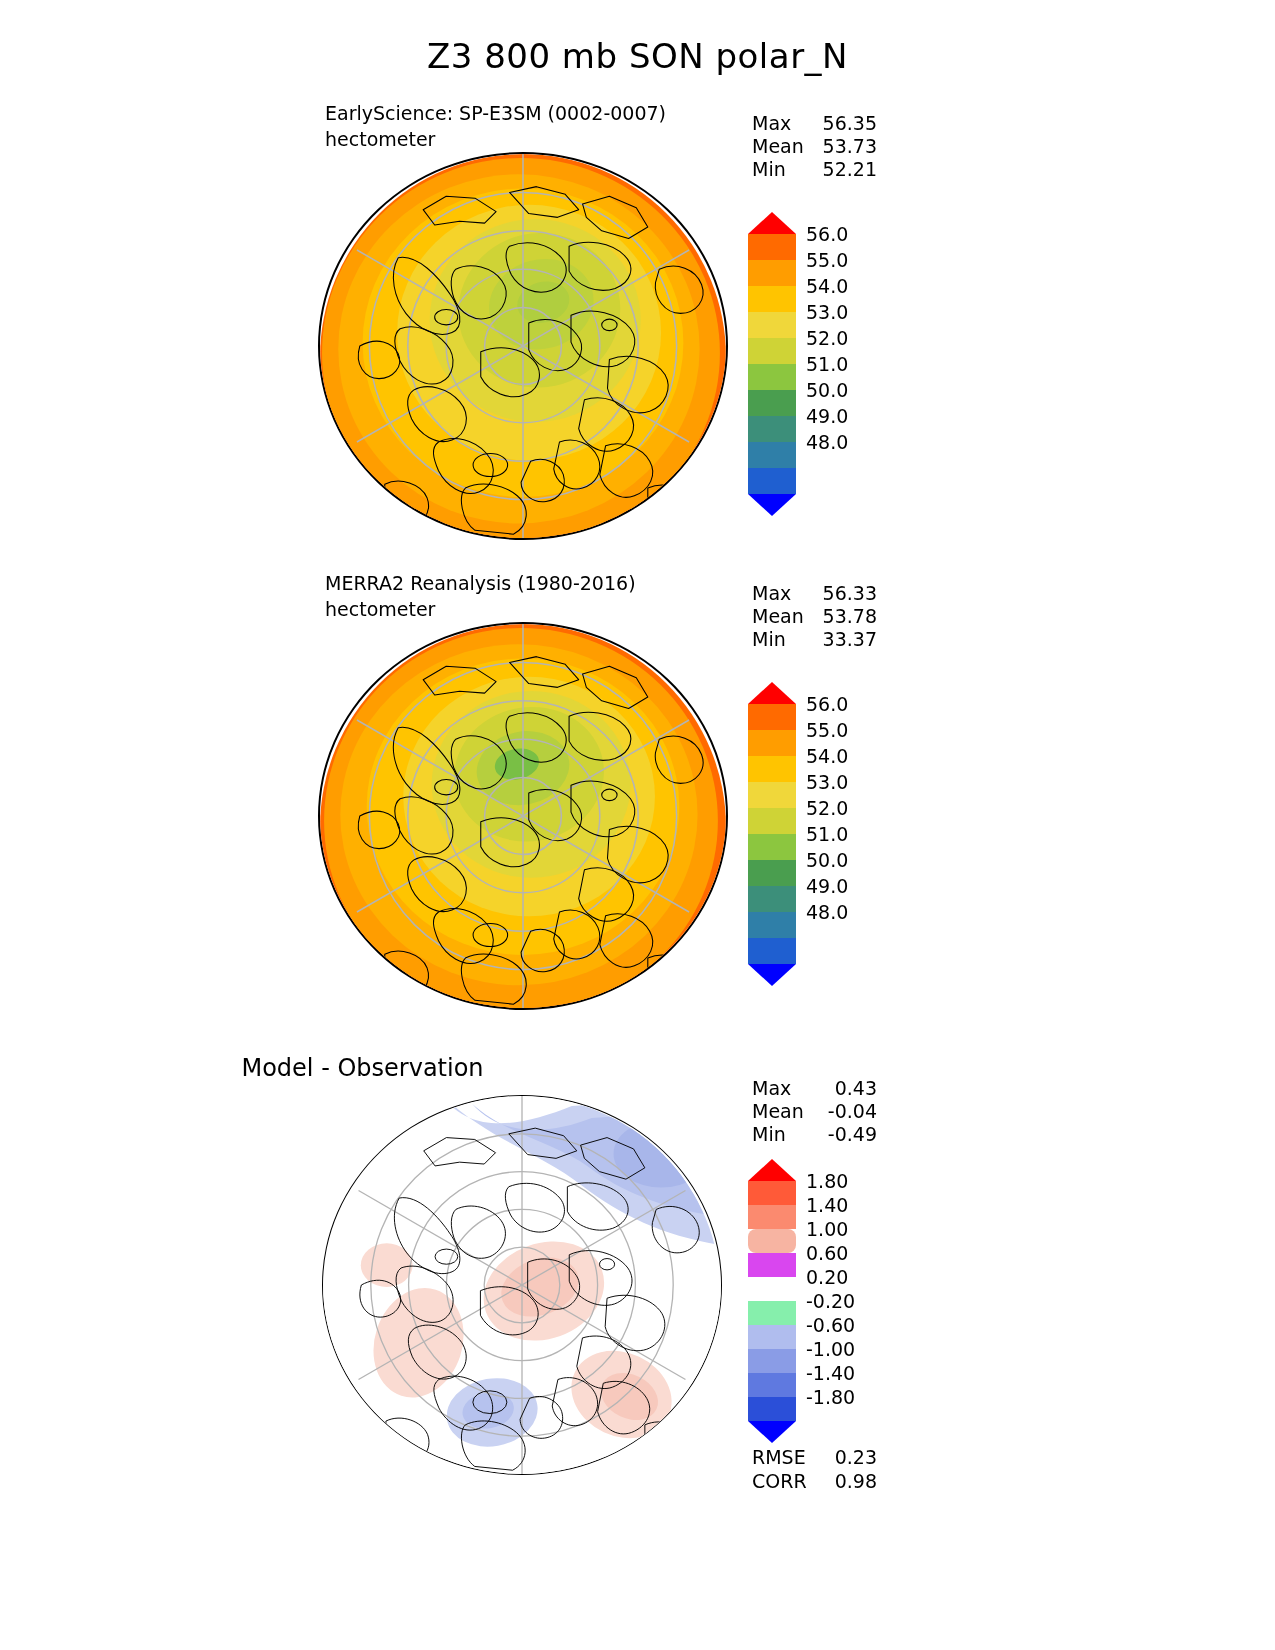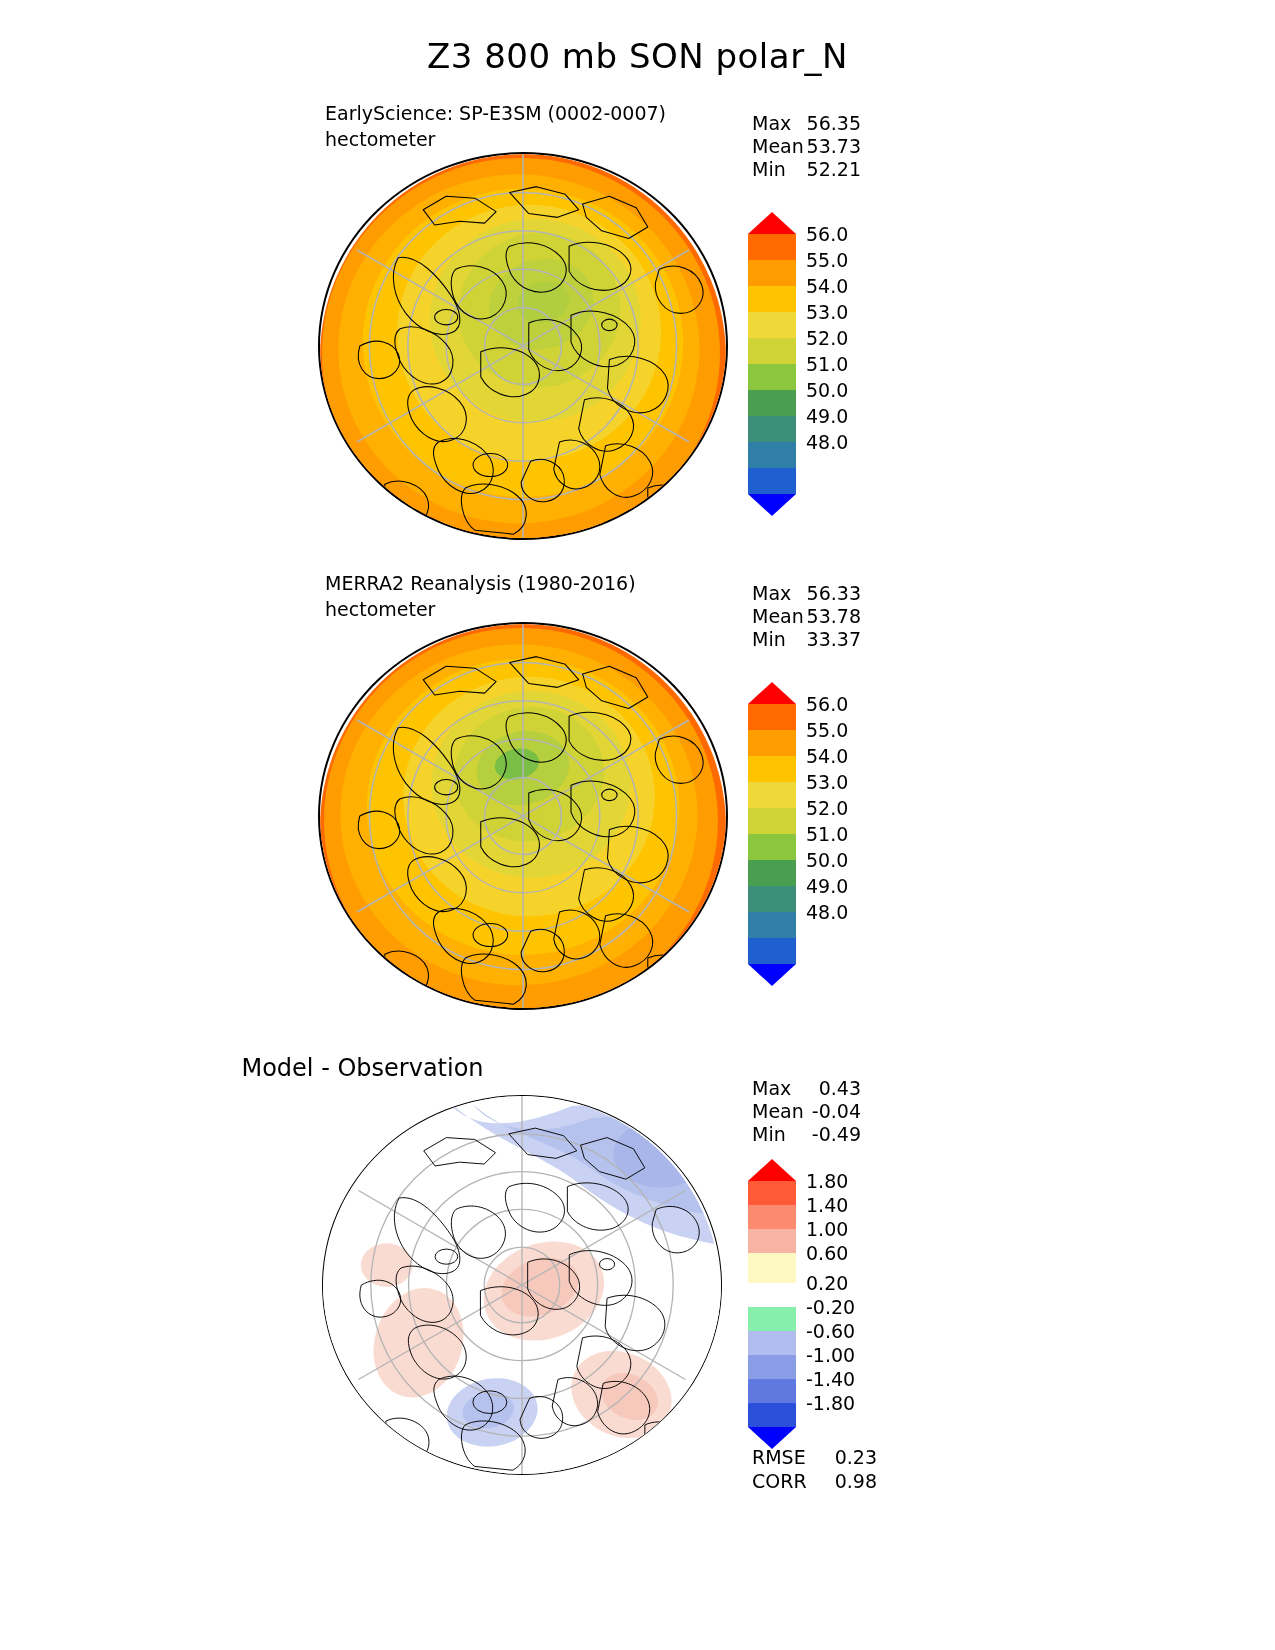--- a/index.html
+++ b/index.html
@@ -91,21 +91,21 @@
 
   
   .stats {
     position: absolute;
     left: 752px;
     font-size: 19px;
     line-height: 23px;
   }
   .stats .row { position: relative; height: 23px; width: 125px; }
   .stats .k { position: absolute; left: 0; }
-  .stats .v { position: absolute; right: 16px; }
+  .stats .v { position: absolute; right: 0; }
 
   
   .cbar {
     position: absolute;
     left: 748px;
     width: 48px;
   }
   .cbar .tri {
     width: 0; height: 0;
     margin-left: 0;
@@ -464,24 +464,24 @@
   </div>
 
   <div class="cbar" id="cbar-2" style="top: 104px;">
       <div class="tri" style="border-bottom: 22px solid rgb(255, 0, 0);"></div>
       <div class="seg" style="height: 24px; background: rgb(255, 90, 56);">
         <span class="lbl" style="top: 0px;">1.80</span>
       </div>
       <div class="seg" style="height: 24px; background: rgb(251, 138, 111);">
         <span class="lbl" style="top: 0px;">1.40</span>
       </div>
-      <div class="seg" style="height: 24px; background: rgb(247, 180, 162);">
+      <div class="seg" style="height: 24px; background: rgb(247, 180, 162); border-radius: 8px;">
         <span class="lbl" style="top: 0px;">1.00</span>
       </div>
-      <div class="seg" style="height: 30px; background: #fef9c3;">
+      <div class="seg" style="height: 24px; background: #d946ef;">
         <span class="lbl" style="top: 0px;">0.60</span>
       </div>
       <div class="seg" style="height: 24px; background: rgb(255, 255, 255);">
         <span class="lbl" style="top: 0px;">0.20</span>
       </div>
       <div class="seg" style="height: 24px; background: #86efac;">
         <span class="lbl" style="top: 0px;">-0.20</span>
       </div>
       <div class="seg" style="height: 24px; background: rgb(176, 189, 238);">
         <span class="lbl" style="top: 0px;">-0.60</span>

